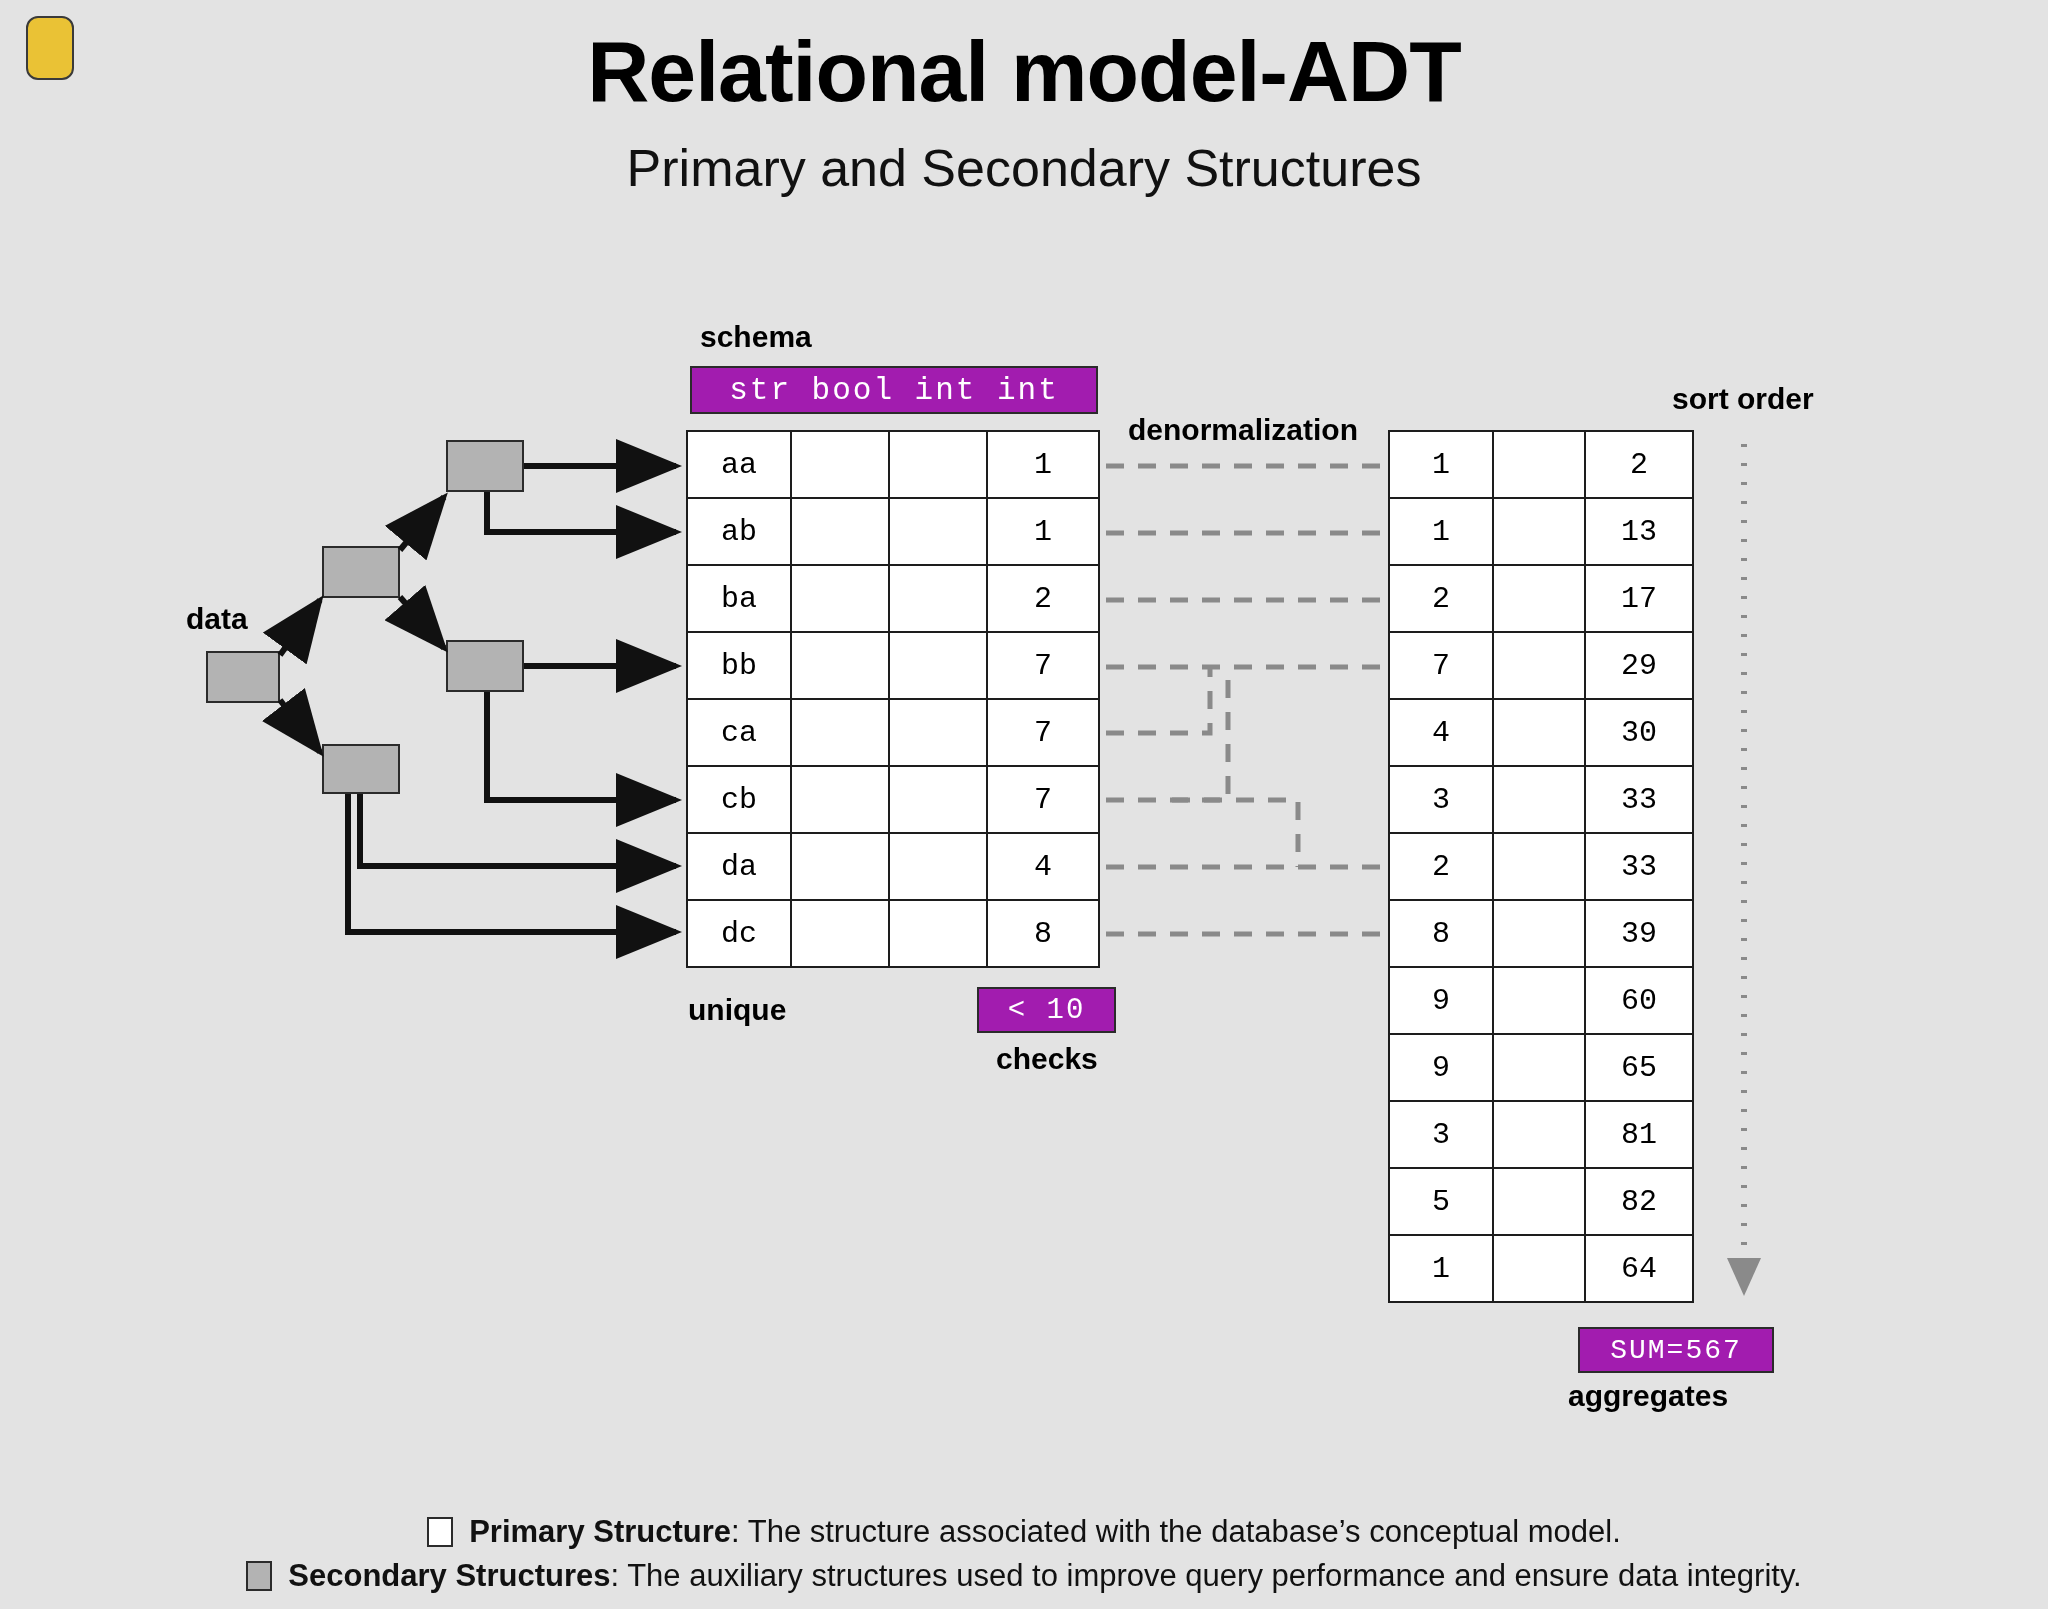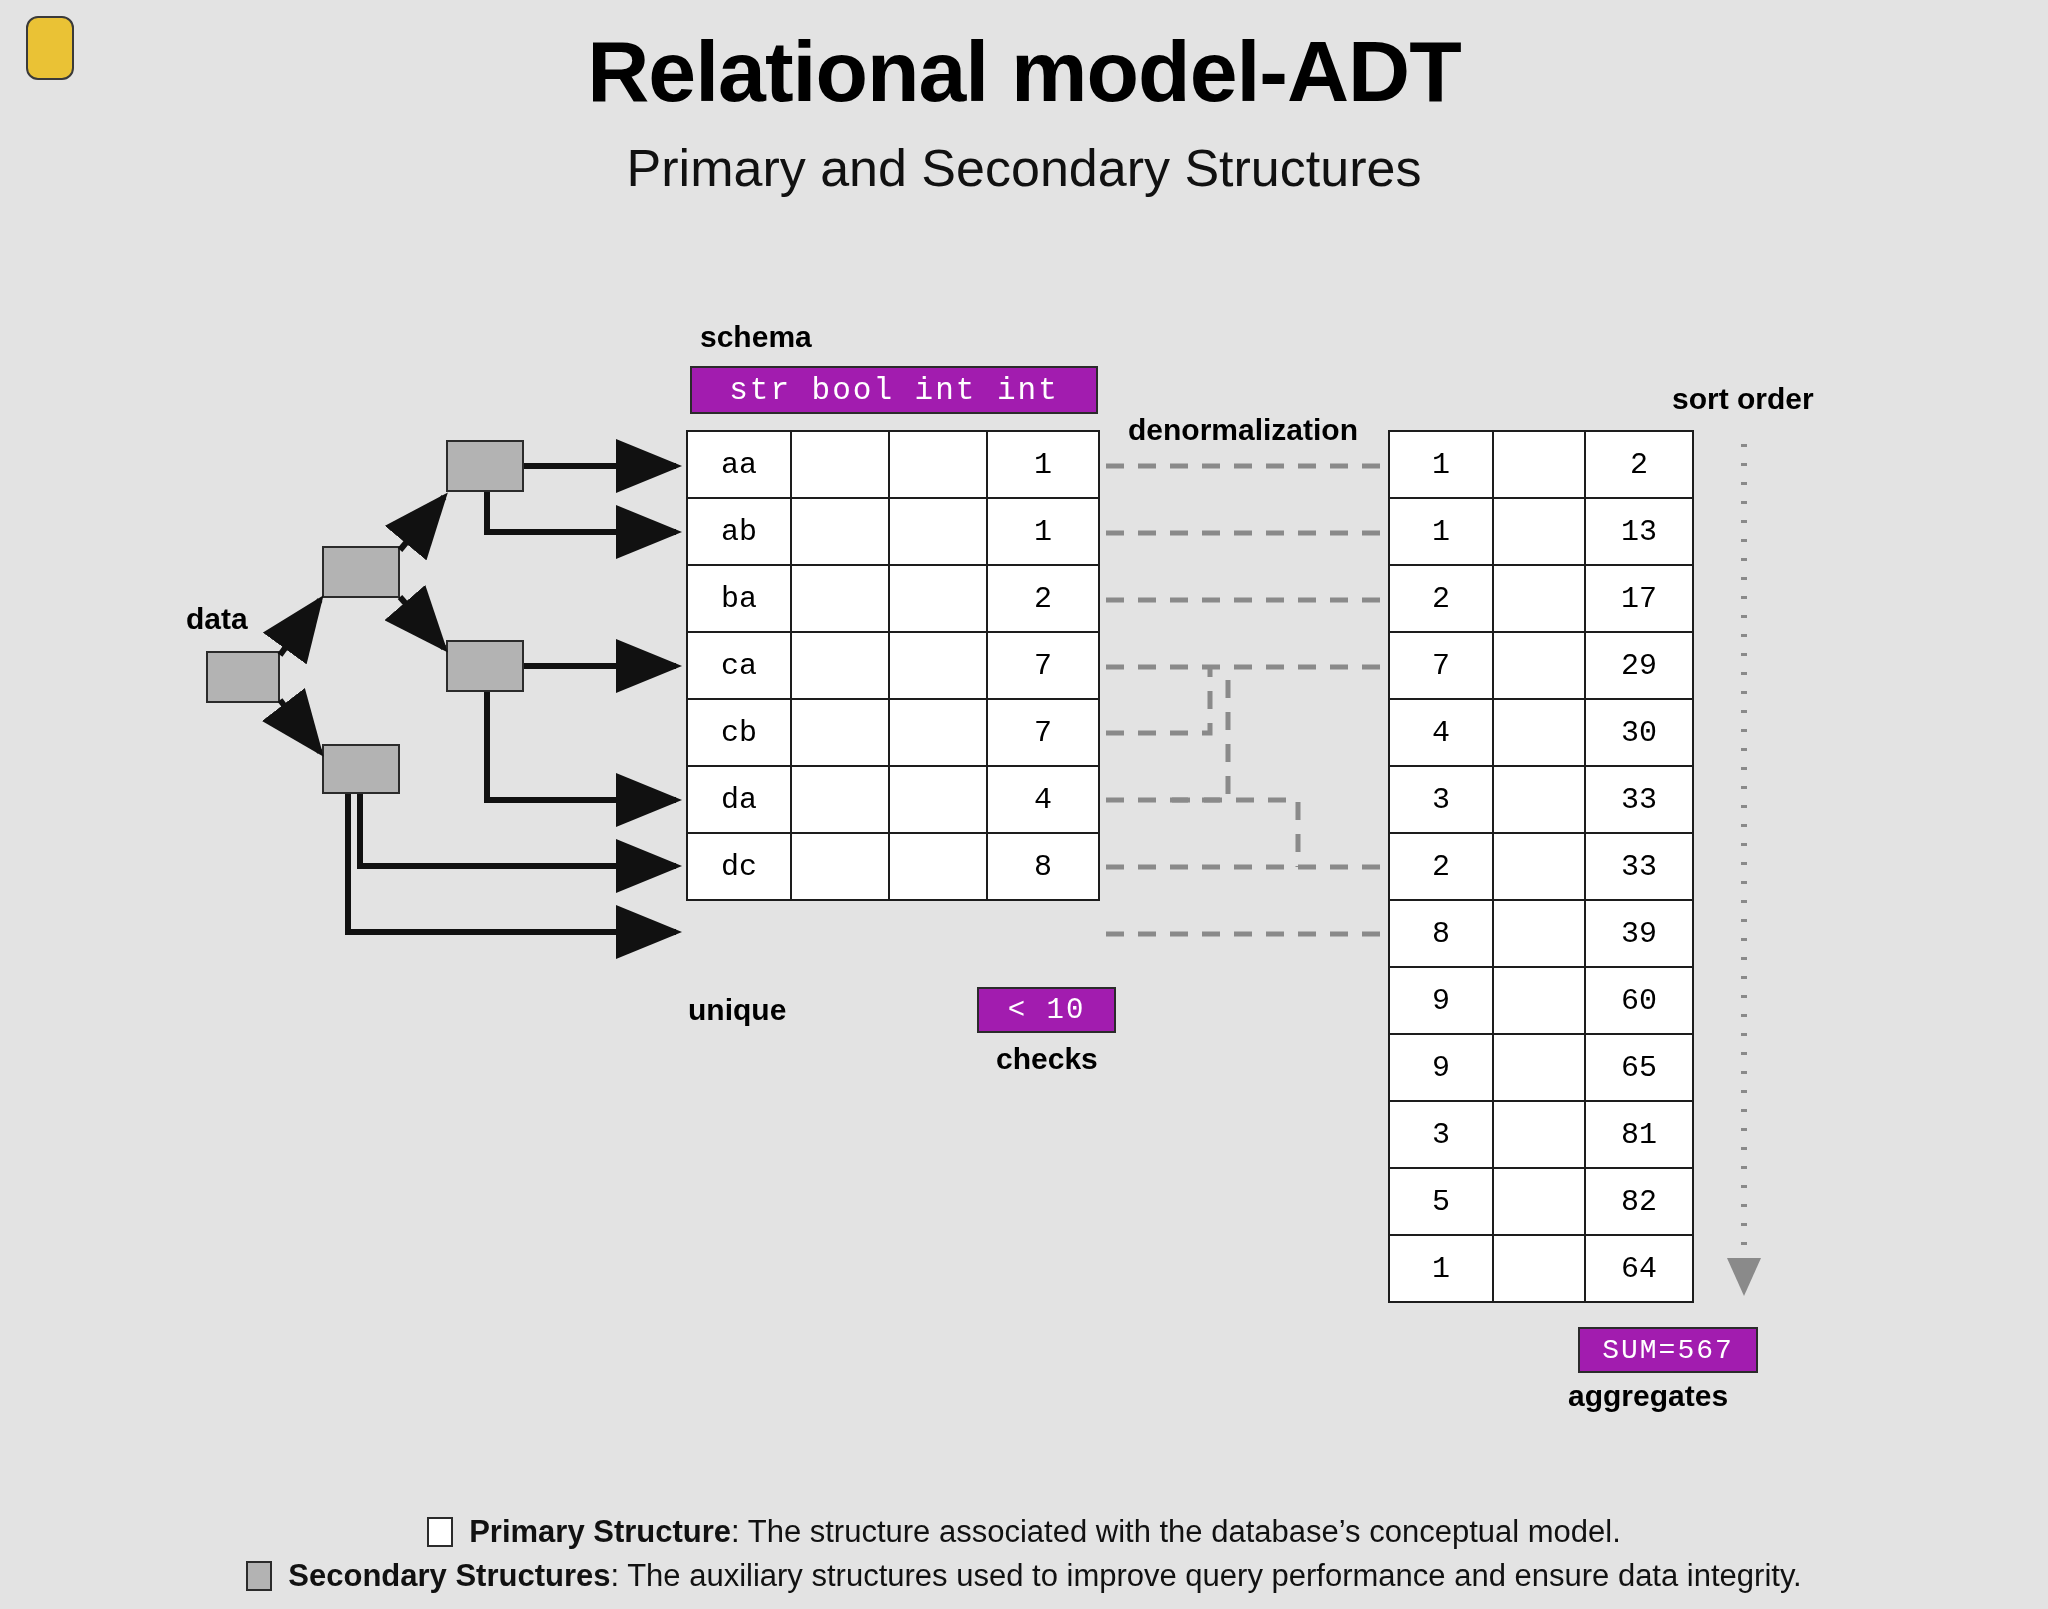--- a/index.html
+++ b/index.html
@@ -84,21 +84,21 @@
 <div class="seclabel" style="left:688px; top:995px;">unique</div>
 <div class="seclabel" style="left:996px; top:1044px;">checks</div>
 <div class="seclabel" style="left:1128px; top:415px;">denormalization</div>
 <div class="seclabel" style="left:1672px; top:384px;">sort order</div>
 <div class="seclabel" style="left:1568px; top:1381px;">aggregates</div>
 
 <div class="chip" style="left:690px; top:366px; width:408px; height:48px; font-size:31px;">str  bool  int  int</div>
 
 <div class="chip" style="left:977px; top:987px; width:139px; height:46px; font-size:29px;">&lt; 10</div>
 
-<div class="chip" style="left:1578px; top:1327px; width:180px; height:46px; font-size:28px;">SUM=567</div>
+<div class="chip" style="left:1578px; top:1327px; width:196px; height:46px; font-size:28px;">SUM=567</div>
 
 <table class="dtable" id="primary-table" style="left:686px; top:430px; width:412px;">
   <colgroup>
       <col style="width:104px">
       <col style="width:98px">
       <col style="width:98px">
       <col style="width:112px">
     </colgroup>
   <tbody id="primary-body">
       <tr>
@@ -111,20 +111,26 @@
         <td style="height: 67px;">ab</td>
         <td style="height: 67px;"></td>
         <td style="height: 67px;"></td>
         <td style="height: 67px;">1</td>
       </tr>
       <tr>
         <td style="height: 67px;">ba</td>
         <td style="height: 67px;"></td>
         <td style="height: 67px;"></td>
         <td style="height: 67px;">2</td>
+      </tr>
+      <tr>
+        <td style="height: 67px;">bb</td>
+        <td style="height: 67px;"></td>
+        <td style="height: 67px;"></td>
+        <td style="height: 67px;">7</td>
       </tr>
       <tr>
         <td style="height: 67px;">ca</td>
         <td style="height: 67px;"></td>
         <td style="height: 67px;"></td>
         <td style="height: 67px;">7</td>
       </tr>
       <tr>
         <td style="height: 67px;">cb</td>
         <td style="height: 67px;"></td>

